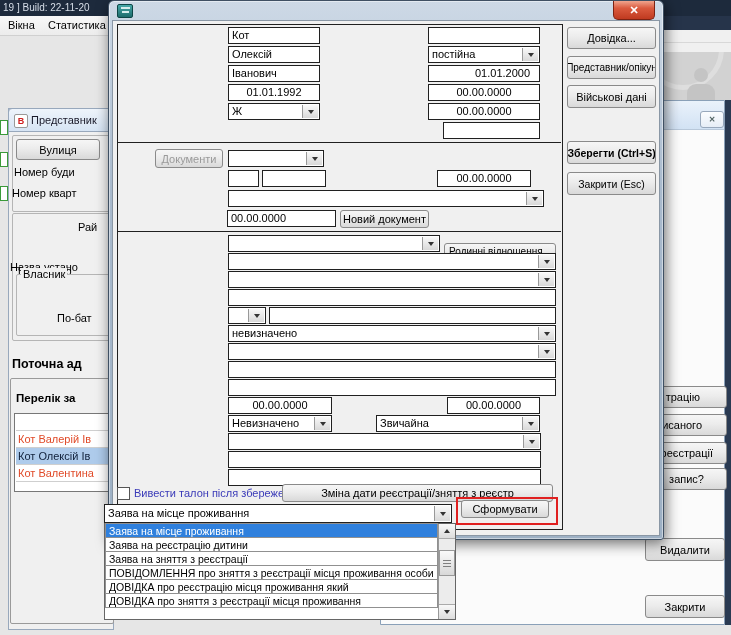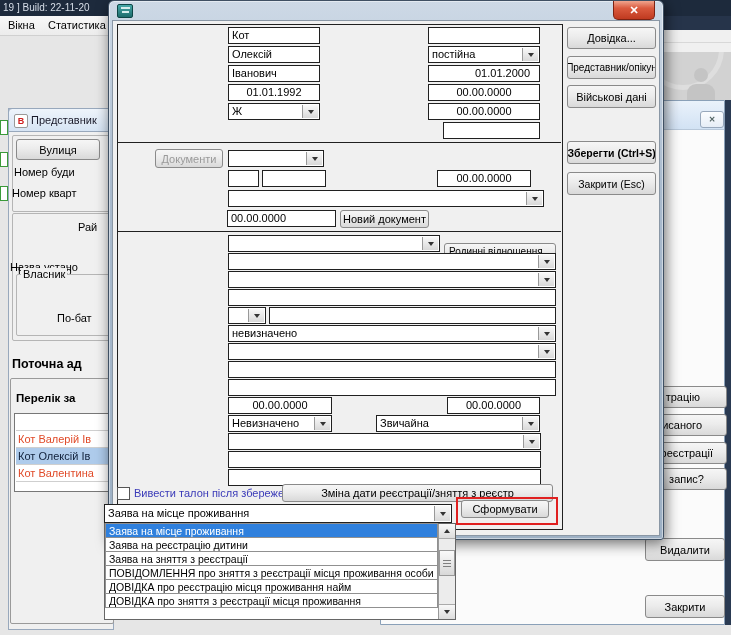--- a/index.html
+++ b/index.html
@@ -263,21 +263,21 @@
     <div class="arrbox">
         <div class="tri"></div>
       </div>
   </div>
   <div class="abs" style="left:104px;top:523px;width:352px;height:97px;background:#fff;border:1px solid #666;box-sizing:border-box;z-index:10;">
     <div style="position:absolute;left:0;top:0;right:17px;">
       <div class="popup-item selitem">Заява на місце проживання</div>
       <div class="popup-item">Заява на реєстрацію дитини</div>
       <div class="popup-item">Заява на зняття з реєстрації</div>
       <div class="popup-item">ПОВІДОМЛЕННЯ  про зняття з реєстрації місця проживання особи</div>
-      <div class="popup-item">ДОВІДКА про реєстрацію місця проживання найм</div>
+      <div class="popup-item">ДОВІДКА про реєстрацію місця проживання який</div>
       <div class="popup-item">ДОВІДКА про зняття з реєстрації місця проживання</div>
     </div>
     <div style="position:absolute;top:0;bottom:0;right:0;width:17px;background:#ececec;border-left:1px solid #999;box-sizing:border-box;">
       <div style="position:absolute;top:0;left:0;right:0;height:14px;background:linear-gradient(#f8f8f8,#dcdcdc);border-bottom:1px solid #aaa;display:flex;align-items:center;justify-content:center;">
           <div class="triu"></div>
         </div>
       <div style="position:absolute;top:26px;left:0;right:0;height:24px;background:linear-gradient(#fafafa,#d8d8d8);border:1px solid #999;display:flex;align-items:center;justify-content:center;">
           <div class="grip"></div>
         </div>
       <div style="position:absolute;bottom:0;left:0;right:0;height:14px;background:linear-gradient(#f8f8f8,#dcdcdc);border-top:1px solid #aaa;display:flex;align-items:center;justify-content:center;">

